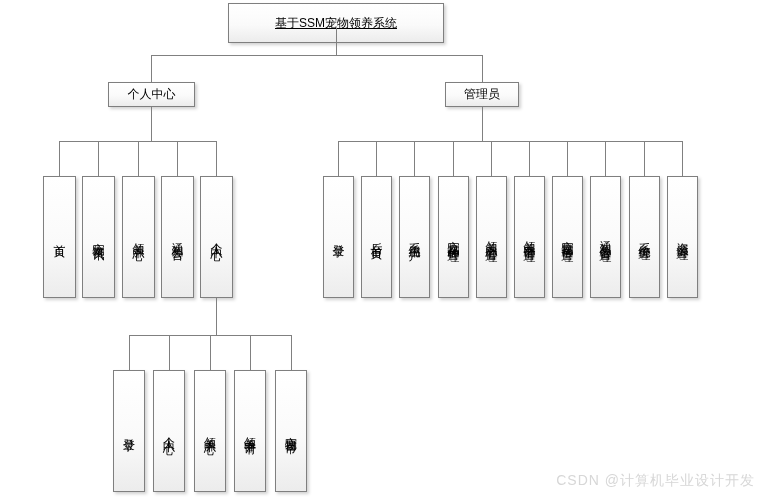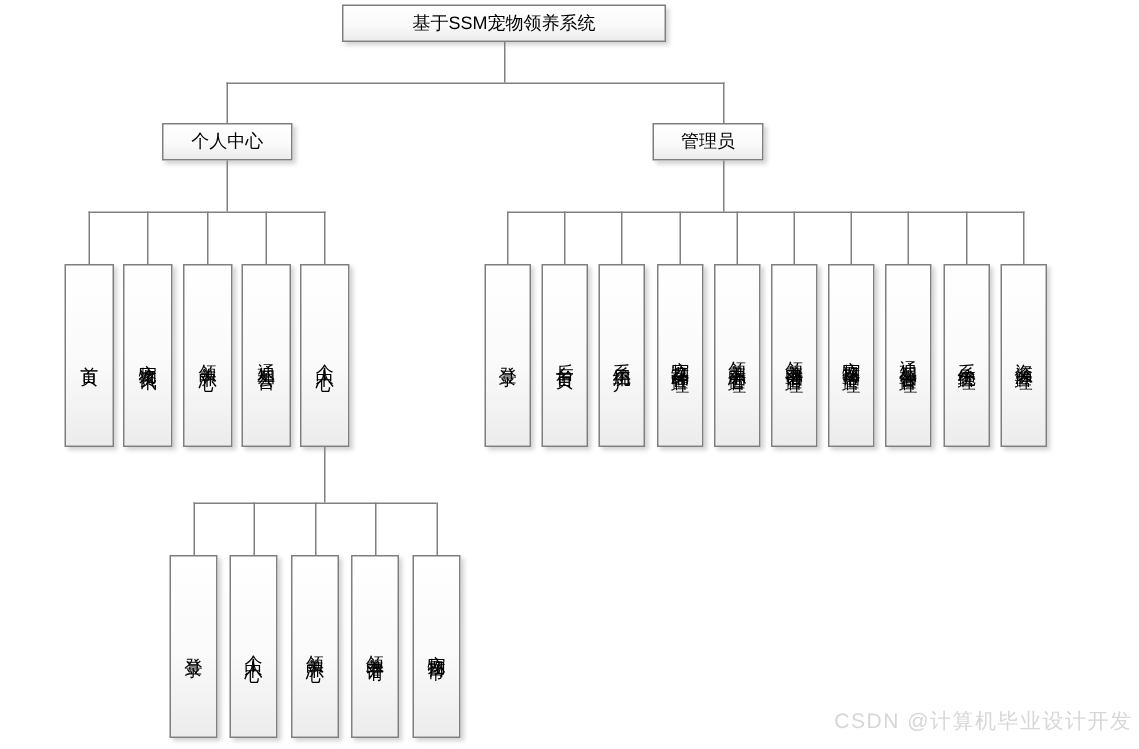--- a/index.html
+++ b/index.html
@@ -46,33 +46,33 @@
     letter-spacing: 1px;
     white-space: nowrap;
     margin-left: 20px;
   }
 </style>
 </head>
 <body>
 
 <div class="canvas">
 
-  <div class="node" style="left:228px; top:3px; width:216px; height:25px;">
+  <div class="node" style="left:228px; top:3px; width:216px; height:40px;text-decoration:underline;">
     <span class="hlabel">基于SSM宠物领养系统</span>
   </div>
 
   <div class="line vline" style="left:336px; top:28px; height:27px;"></div>
   <div class="line hline" style="left:151px; top:55px; width:332px;"></div>
   <div class="line vline" style="left:151px; top:55px; height:27px;"></div>
   <div class="line vline" style="left:482px; top:55px; height:27px;"></div>
 
   <div class="node" style="left:108px; top:82px; width:87px; height:25px;">
     <span class="hlabel">个人中心</span>
   </div>
-  <div class="node" style="left:435px; top:82px; width:74px; height:25px;">
+  <div class="node" style="left:445px; top:82px; width:74px; height:25px;">
     <span class="hlabel">管理员</span>
   </div>
 
   <div class="line vline" style="left:151px; top:107px; height:34px;"></div>
   <div class="line hline" style="left:59px; top:141px; width:158px;"></div>
   <div class="line vline" style="left:59px;  top:141px; height:35px;"></div>
   <div class="line vline" style="left:98px;  top:141px; height:35px;"></div>
   <div class="line vline" style="left:138px; top:141px; height:35px;"></div>
   <div class="line vline" style="left:177px; top:141px; height:35px;"></div>
   <div class="line vline" style="left:216px; top:141px; height:35px;"></div>

